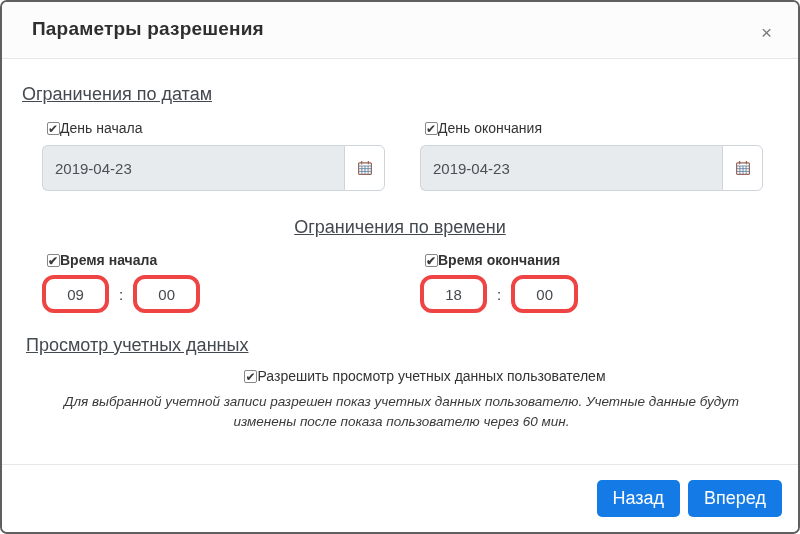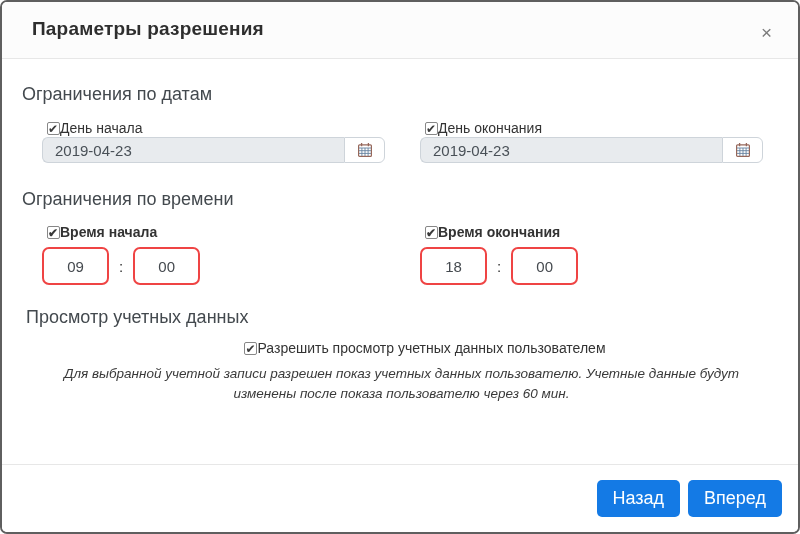--- a/index.html
+++ b/index.html
@@ -29,23 +29,24 @@
     color: #7c7c7c; font-size: 19px; line-height: 1;
     padding: 4px 6px; margin-top: 1px;
     font-family: inherit;
   }
 
   
   .modal-body { flex: 1 1 auto; }
   .section-heading {
     font-size: 18px; font-weight: normal; color: #43494e;
     line-height: 21px;
+    text-decoration: underline;
   }
   .heading-indent-20 { margin: 25px 20px 0 20px; }
-  .heading-times     { margin: 26px 20px 0 20px; }
+  .heading-times     { margin: 26px 20px 0 20px; text-align: center; }
   .heading-creds     { margin: 22px 24px 0 24px; }
 
   .two-col {
     display: grid;
     grid-template-columns: 343px 343px;
     column-gap: 35px;
     padding: 0 35px 0 40px;
   }
 
   .check-row {
@@ -60,21 +61,21 @@
     background: #fff;
     border: 1px solid #878787; border-radius: 2px;
     position: relative; display: inline-block; cursor: pointer;
   }
   .checkbox.checked::after {
     content: "\2714";
     position: absolute; left: 0px; top: -3px;
     font-size: 12px; color: #3a3a3a;
   }
 
-  .input-group { display: flex; height: 26px; margin-top: 0; }
+  .input-group { display: flex; height: 46px; margin-top: 8px; }
   .date-input {
     flex: 1 1 auto; min-width: 0;
     background: #e8ebee;
     border: 1px solid #ced4da; border-right: none;
     border-radius: 6px 0 0 6px;
     padding: 0 12px;
     font-size: 15px; color: #495057;
     font-family: inherit;
   }
   .cal-btn {
@@ -83,21 +84,21 @@
     border: 1px solid #ced4da;
     border-radius: 0 6px 6px 0;
     display: flex; align-items: center; justify-content: center;
     cursor: pointer;
   }
 
   .time-group { display: flex; align-items: center; margin-top: 6px; }
   .time-input {
     width: 67px; height: 38px;
     background: #fff;
-    border: 2px solid #ef4444; border-radius: 7px;
+    border: 4px solid #ef4444; border-radius: 12px;
     text-align: center;
     font-size: 15px; color: #454a4f;
     font-family: inherit;
   }
   .colon { margin: 0 10px; font-size: 15px; color: #333; }
 
   .creds-check { margin: 11px 0 0 50px; justify-content: center; }
   .creds-note {
     margin: 7px 24px 0 47px;
     max-width: 705px;

